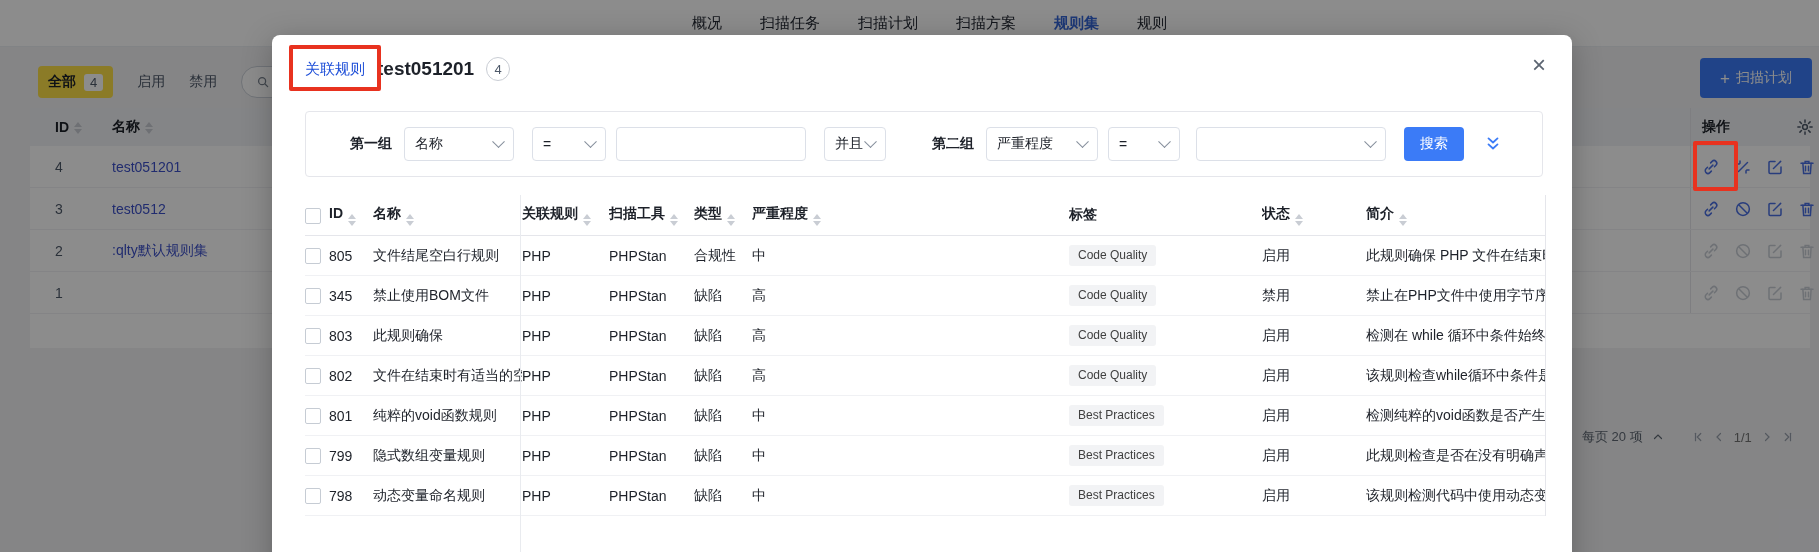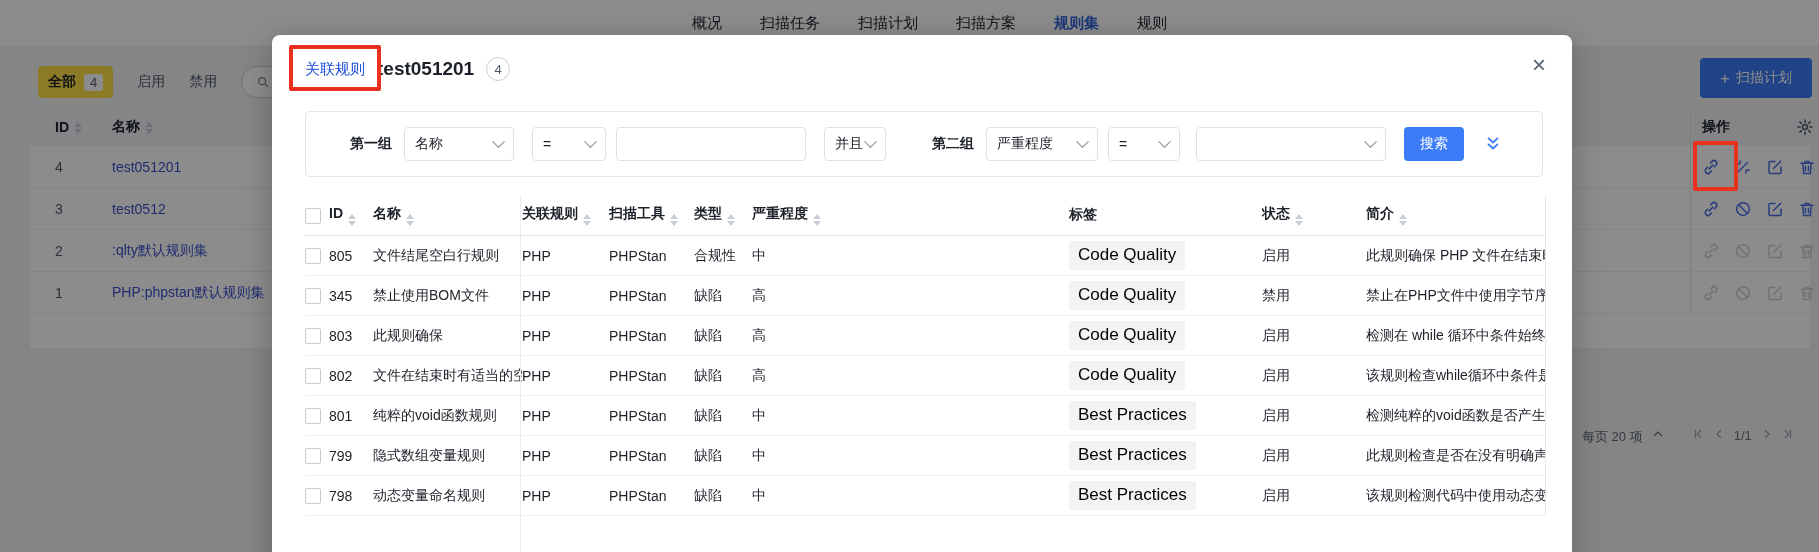--- a/index.html
+++ b/index.html
@@ -30,21 +30,21 @@
   .bg-row{position:relative;height:41px;border-bottom:1px solid #f0f1f4;font-size:14px;background:#fff}
   .bg-row .cell{position:absolute;top:0;height:41px;display:flex;align-items:center}
   .bg-link{color:#3d51ca;cursor:pointer}
   .bg-col-divider{position:absolute;left:1660px;top:0;bottom:0;width:1px;background:#e5e6eb}
   .row-actions{position:absolute;left:1672px;top:0;height:41px;display:flex;align-items:center;gap:14px}
   .act-blue{color:#4a6fe3}
   .act-gray{color:#c9ced6}
   .ico{width:18px;height:18px;display:block}
   .ico-sm{width:14px;height:14px;display:block}
   .ico-xs{width:12px;height:12px;display:block}
-  .bg-pagination{position:absolute;left:1552px;top:320px;display:flex;gap:9px;font-size:13px;color:#626a75;white-space:nowrap}
+  .bg-pagination{position:absolute;left:1552px;top:320px;display:flex;align-items:center;gap:9px;font-size:13px;color:#626a75;white-space:nowrap}
   .pg-ico{color:#9aa1ad}
   .pg-num{color:#737373}
 
   
   .sort{display:inline-flex;flex-direction:column;gap:2px;margin-left:5px;transform:translateY(1px)}
   .sort i{width:0;height:0;border-left:4px solid transparent;border-right:4px solid transparent;display:block}
   .sort .up{border-bottom:5px solid #c9cdd4}
   .sort .dn{border-top:5px solid #c9cdd4}
 
   
@@ -68,21 +68,21 @@
   .w72{width:72px;margin-right:16px}
   .w190{width:190px;margin-right:18px}
   .search-btn{width:60px;height:34px;background:#3b7bf7;border-radius:4px;color:#fff;font-size:14px;display:flex;align-items:center;justify-content:center;margin-right:20px;cursor:pointer}
   .dbl-chev{color:#3b7bf7;cursor:pointer}
 
   .m-table-wrap{position:absolute;left:33px;top:160px;width:1240px;border-right:1px solid #e5e6eb;overflow:hidden}
   table.m-table{border-collapse:collapse;table-layout:fixed;width:1240px}
   .m-table th{height:40px;border-bottom:1px solid #e5e6eb;font-size:14px;font-weight:700;color:#1d2129;text-align:left;padding:0;white-space:nowrap;overflow:hidden}
   .m-table td{height:39px;border-bottom:1px solid #f0f1f4;font-size:14px;color:#1d2129;padding:0;white-space:nowrap;overflow:hidden}
   .cell-name{color:#3d51ca;cursor:pointer}
-  .tagchip{display:inline-block;background:#f2f3f5;color:#000000;border-radius:3px;padding:3px 9px;font-size:17px;line-height:1.3}
+  .tagchip{display:inline-block;background:#f2f3f5;color:#404040;border-radius:3px;padding:3px 9px;font-size:12px;line-height:1.3}
   .cb{display:inline-block;width:14px;height:14px;border:1px solid #c6ccd4;border-radius:2px;background:#fff;vertical-align:middle;cursor:pointer}
   .m-col-line{position:absolute;left:248px;top:160px;height:392px;width:1px;background:#e9ebef;z-index:2}
 
   
   .anno{position:absolute;border:4px solid #e8321f;border-radius:2px;z-index:40;pointer-events:none}
   #anno-title{left:289px;top:45px;width:84px;height:38px}
   #anno-link{left:1693px;top:141px;width:37px;height:42px}
   .defs{position:absolute;width:0;height:0;overflow:hidden}
 </style>
 </head>
@@ -280,21 +280,20 @@
             <use href="#i-edit"></use>
           </svg>
         <svg class="ico act-gray">
             <use href="#i-trash"></use>
           </svg>
       </div>
     </div>
 
     <div class="bg-row">
       <span class="cell" style="left:25px;color:#4e5969">1</span>
-      <span class="cell bg-link" style="left:82px">PHP:phpstan默认规则集</span>
       <div class="bg-col-divider"></div>
       <div class="row-actions">
         <svg class="ico act-gray">
             <use href="#i-link"></use>
           </svg>
         <svg class="ico act-gray">
             <use href="#i-ban"></use>
           </svg>
         <svg class="ico act-gray">
             <use href="#i-edit"></use>

